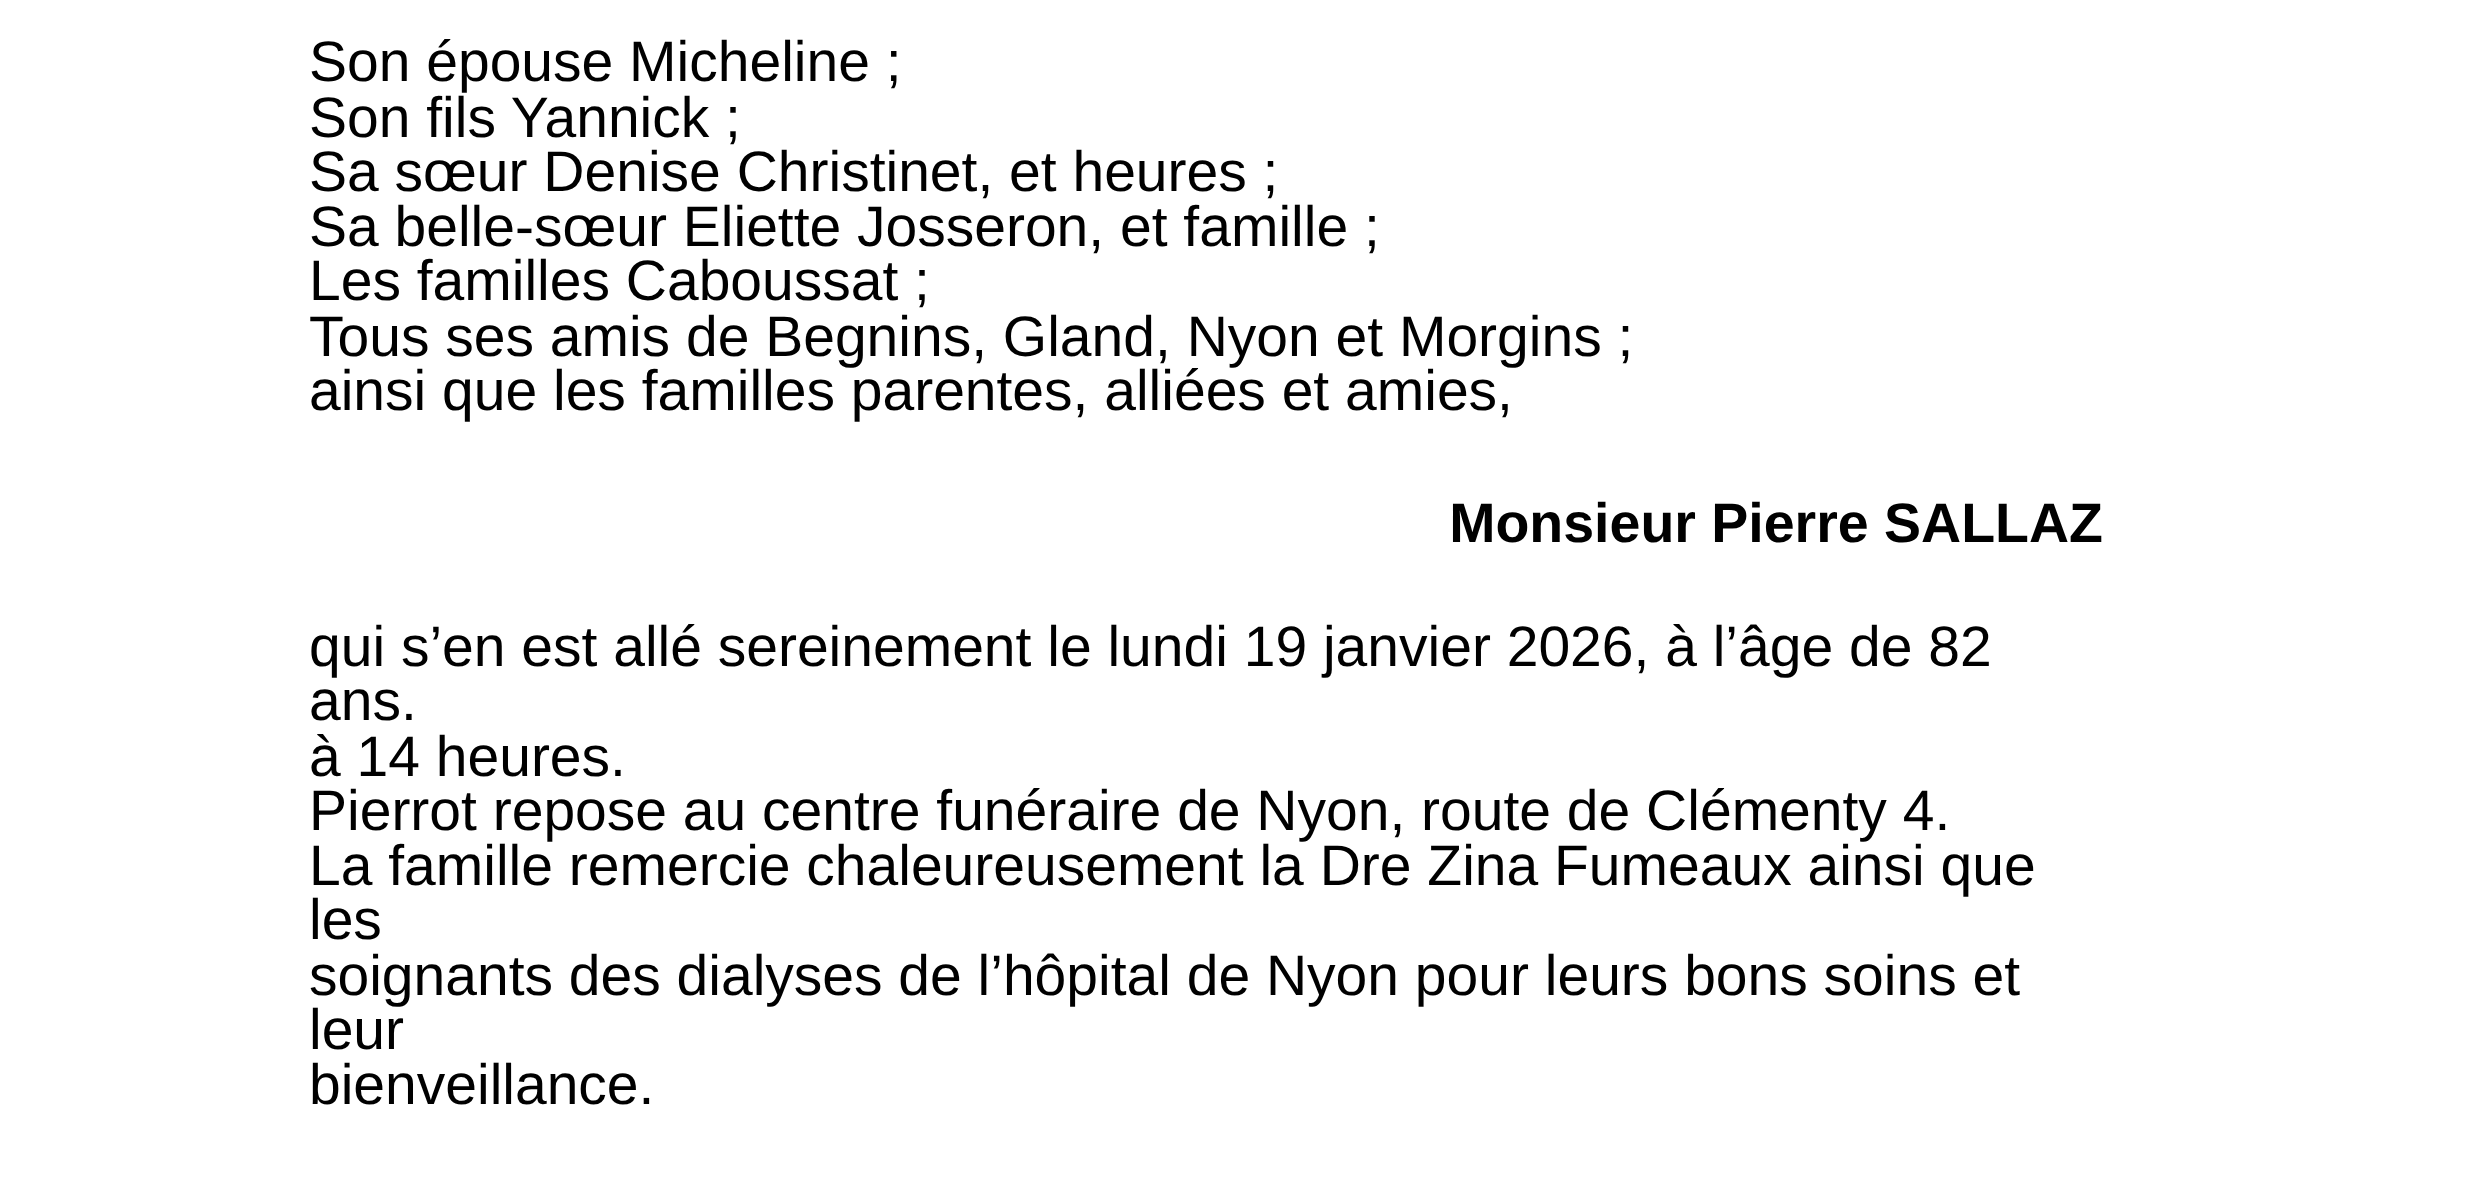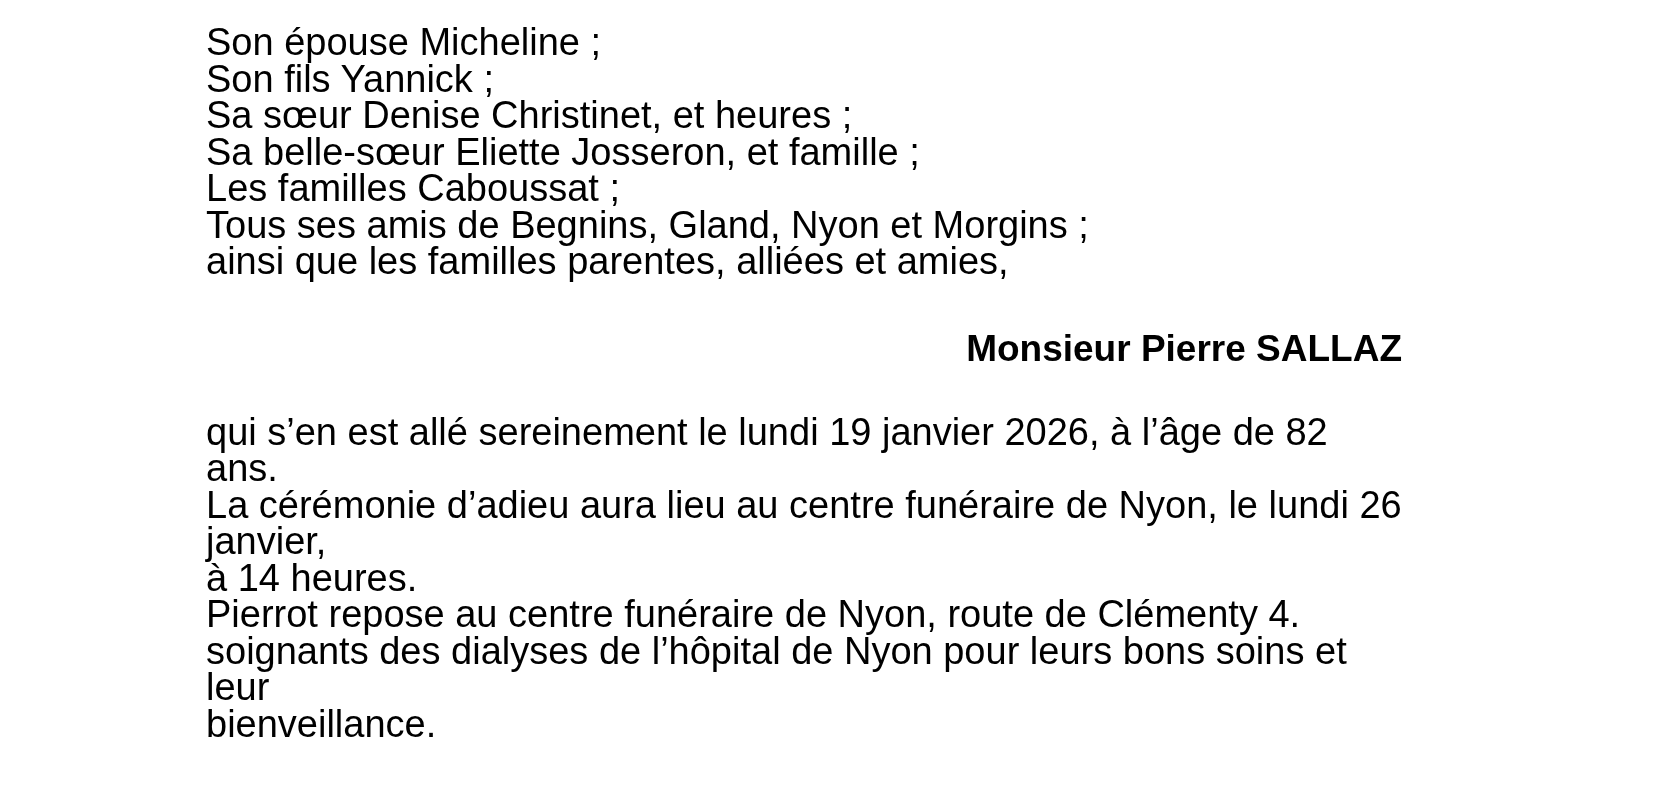--- a/index.html
+++ b/index.html
@@ -63,21 +63,21 @@
       <div class="line">Sa belle-sœur Eliette Josseron, et famille ;</div>
       <div class="line">Les familles Caboussat ;</div>
       <div class="line">Tous ses amis de Begnins, Gland, Nyon et Morgins ;</div>
       <div class="line">ainsi que les familles parentes, alliées et amies,</div>
     </div>
 
     <div class="name">Monsieur Pierre SALLAZ</div>
 
     <div class="details">
       <div class="line">qui s’en est allé sereinement le lundi 19 janvier 2026, à l’âge de 82 ans.</div>
-      <div class="line">La cérémonie d’adieu aura lieu au centre funéraire de Nyon, le lundi 26 janvier,</div>
       <div class="line">à 14 heures.</div>
       <div class="line">Pierrot repose au centre funéraire de Nyon, route de Clémenty 4.</div>
+      <div class="line">La famille remercie chaleureusement la Dre Zina Fumeaux ainsi que les</div>
       <div class="line">soignants des dialyses de l’hôpital de Nyon pour leurs bons soins et leur</div>
       <div class="line">bienveillance.</div>
     </div>
 
   </div>
 </div>
 
 </body></html>

